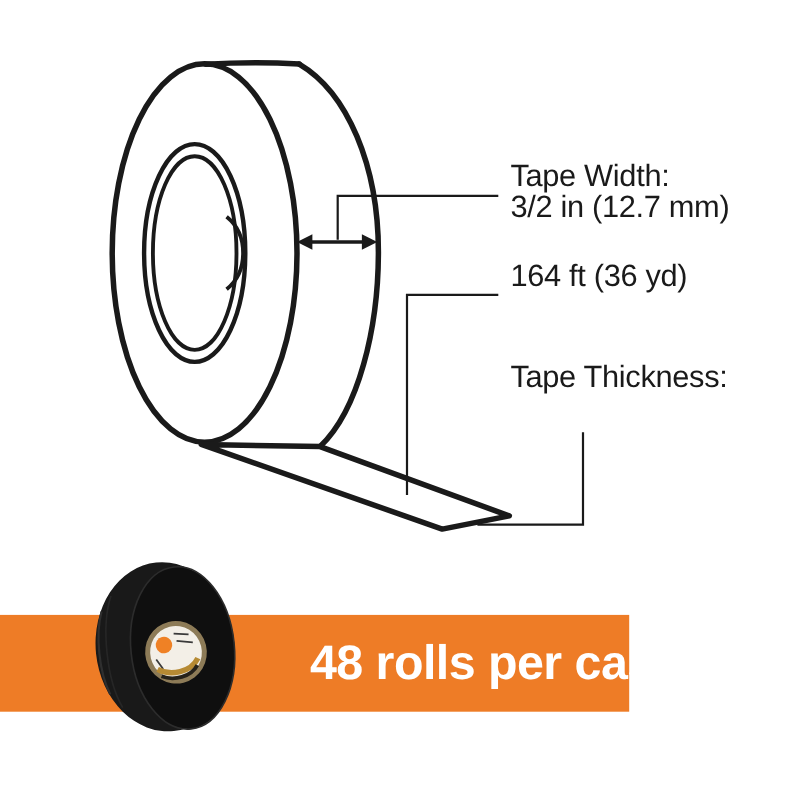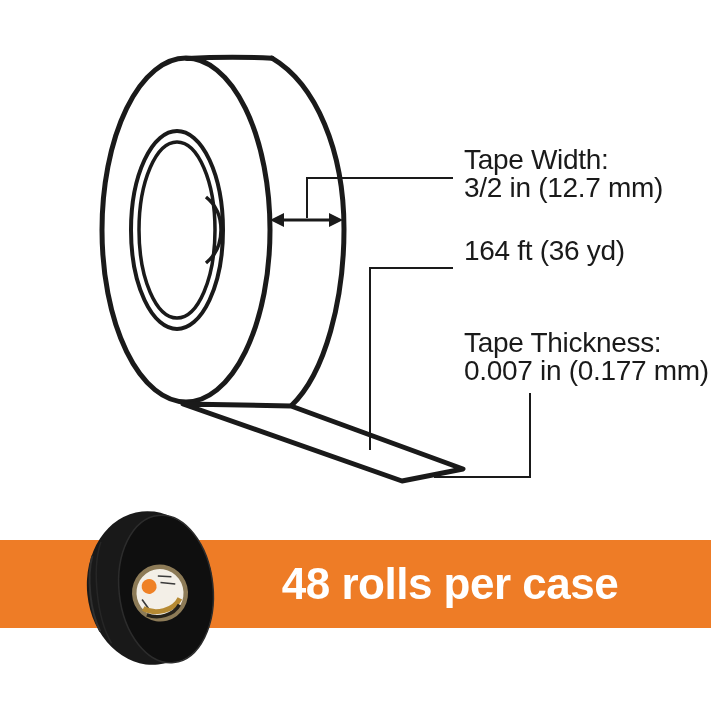--- a/index.html
+++ b/index.html
@@ -4,21 +4,21 @@
 <style>
   html,body{margin:0;padding:0;background:#ffffff;width:720px;height:720px;overflow:hidden}
   body{font-family:"Liberation Sans",sans-serif;color:var(--ink,#1a1a1a)}
   .canvas{position:relative;width:720px;height:720px;background:#ffffff}
   .diagram-svg{position:absolute;left:0;top:0;color:var(--ink,#1a1a1a)}
   .spec{position:absolute;left:464px;width:256px}
   .spec-title,.spec-value{font-size:28px;font-weight:400;line-height:28px;letter-spacing:-0.3px;white-space:nowrap;color:var(--ink,#1a1a1a)}
   #spec-0{top:146px}
   #spec-1{top:237px}
   #spec-2{top:329px}
-  .banner{position:absolute;left:0;top:540px;width:711px;height:88px;background:var(--accent-orange,#EE7C26)}
+  .banner{position:absolute;left:0;top:559px;width:572px;height:88px;background:var(--accent-orange,#EE7C26)}
   .banner-text{position:absolute;left:190px;width:520px;top:0;height:88px;display:flex;align-items:center;justify-content:center;
     color:var(--banner-text,#ffffff);font-size:44px;font-weight:700;letter-spacing:-0.5px;white-space:nowrap}
   .photo-svg{position:absolute;left:80px;top:505px}
 </style>
 </head>
 <body>
 
 <div class="canvas">
 
   <svg class="diagram-svg" width="720" height="520" viewBox="0 0 720 520" aria-hidden="true">
@@ -47,21 +47,20 @@
 
   <div class="spec" id="spec-0">
     <div class="spec-title">Tape Width:</div>
     <div class="spec-value">3/2 in (12.7 mm)</div>
   </div>
   <div class="spec" id="spec-1">
     <div class="spec-value">164 ft (36 yd)</div>
   </div>
   <div class="spec" id="spec-2">
     <div class="spec-title">Tape Thickness:</div>
-    <div class="spec-value">0.007 in (0.177 mm)</div>
   </div>
 
   <div class="banner">
     <div class="banner-text">48 rolls per case</div>
   </div>
 
   <svg class="photo-svg" width="145" height="170" viewBox="0 0 145 170" aria-hidden="true">
     <g transform="rotate(-6 70 83)">
       <ellipse cx="70" cy="83" rx="63" ry="77" fill="#191919"></ellipse>
       <path d="M 16,45 C 8,66 8,100 16,121" fill="none" stroke="#2f2f2f" stroke-width="2"></path>

